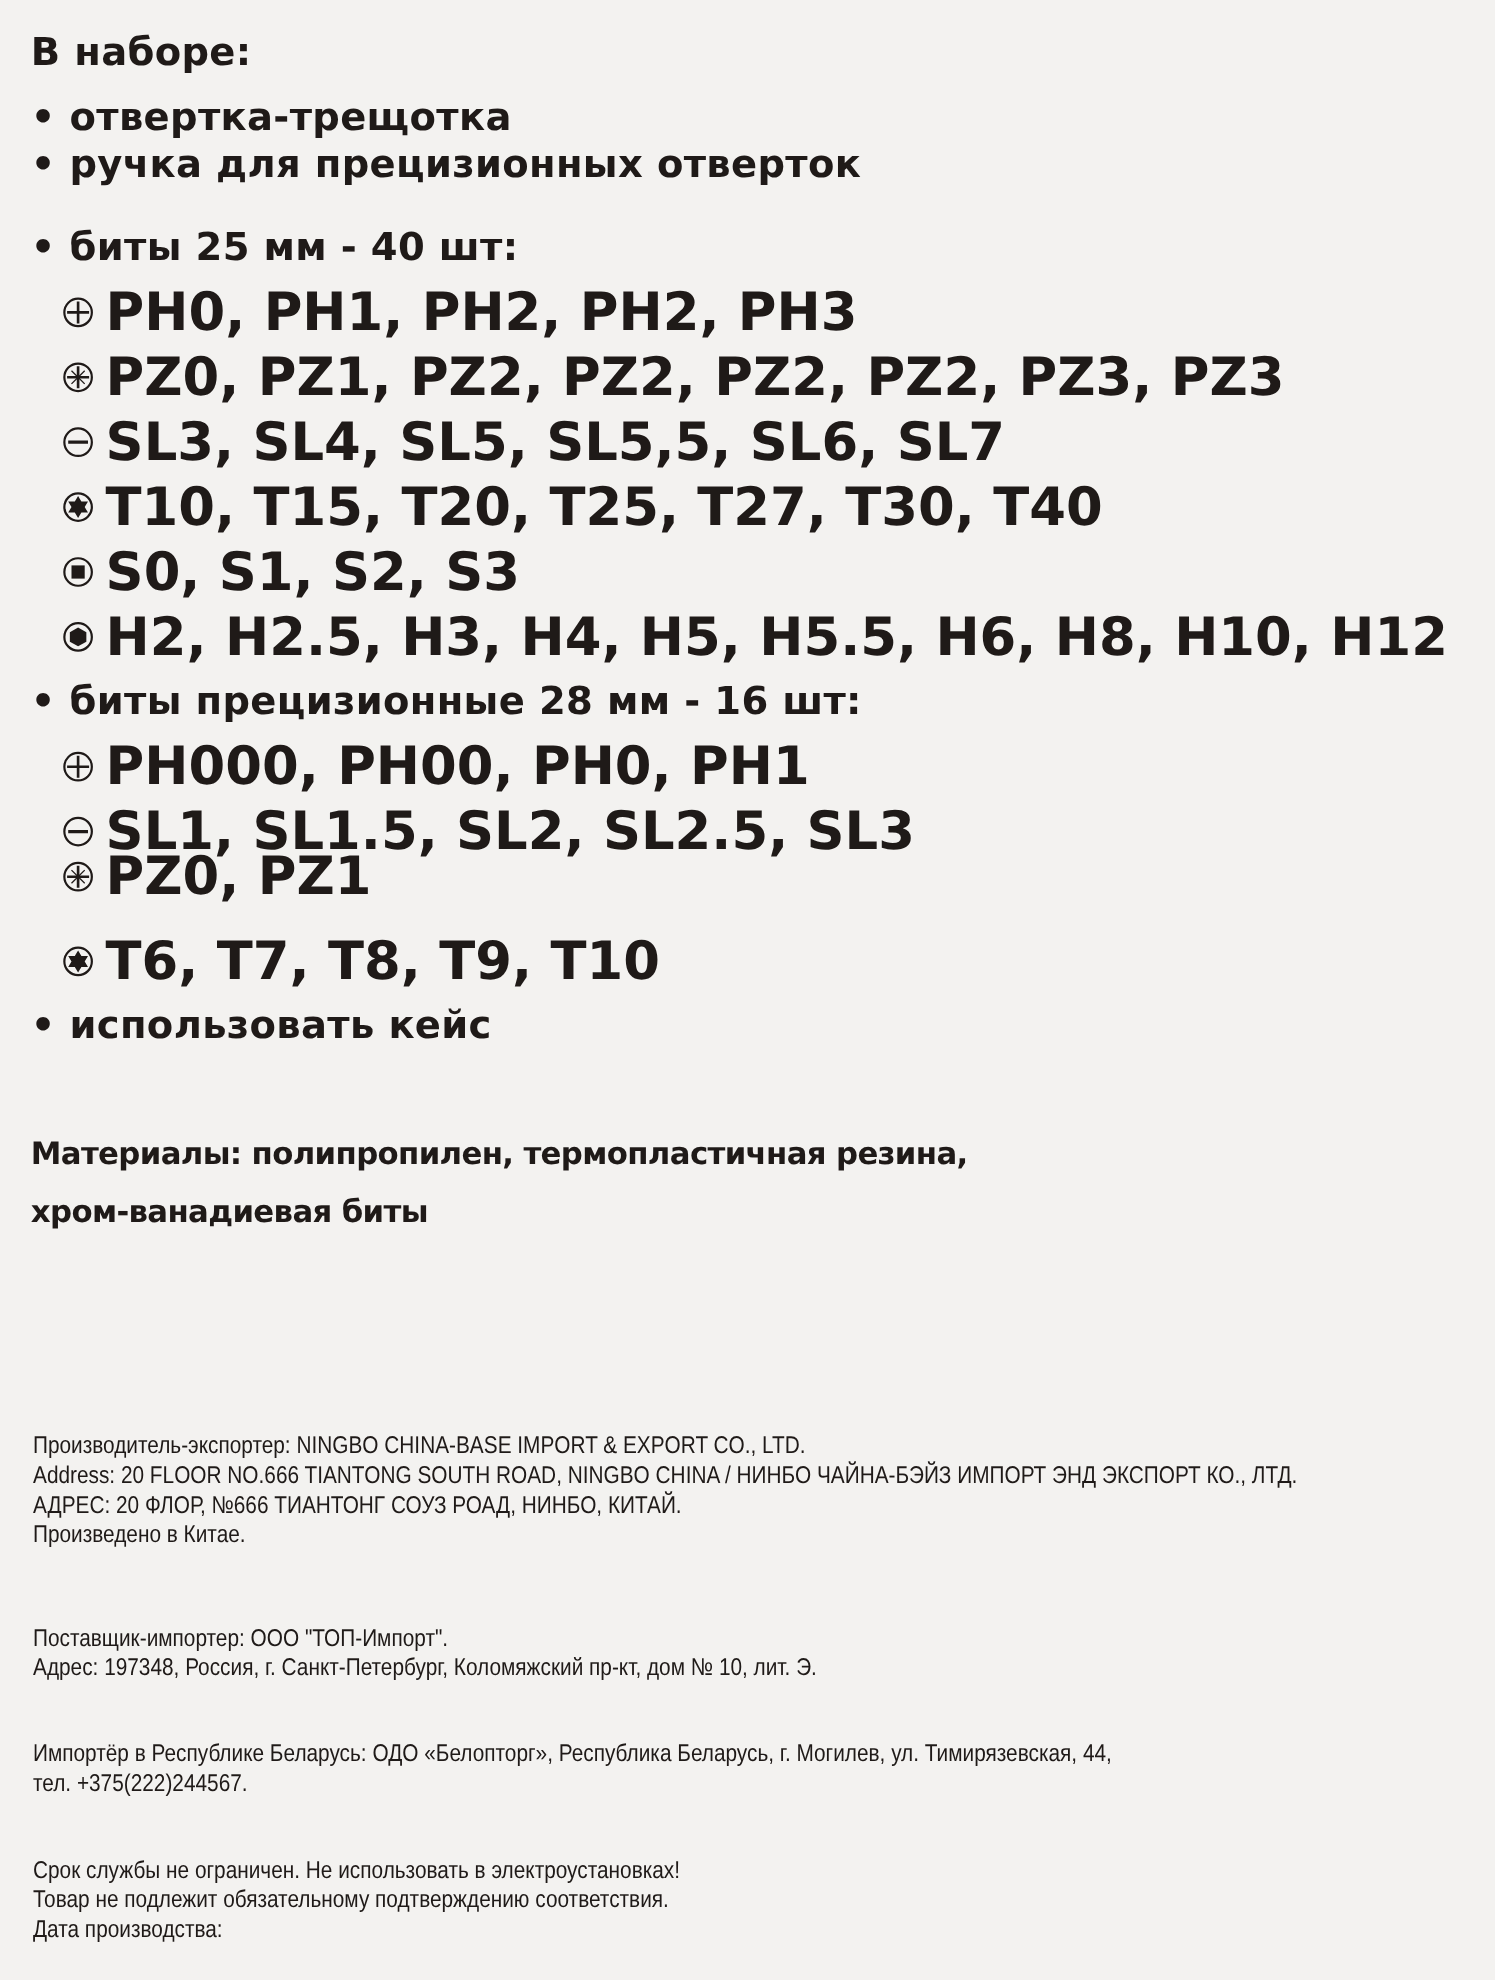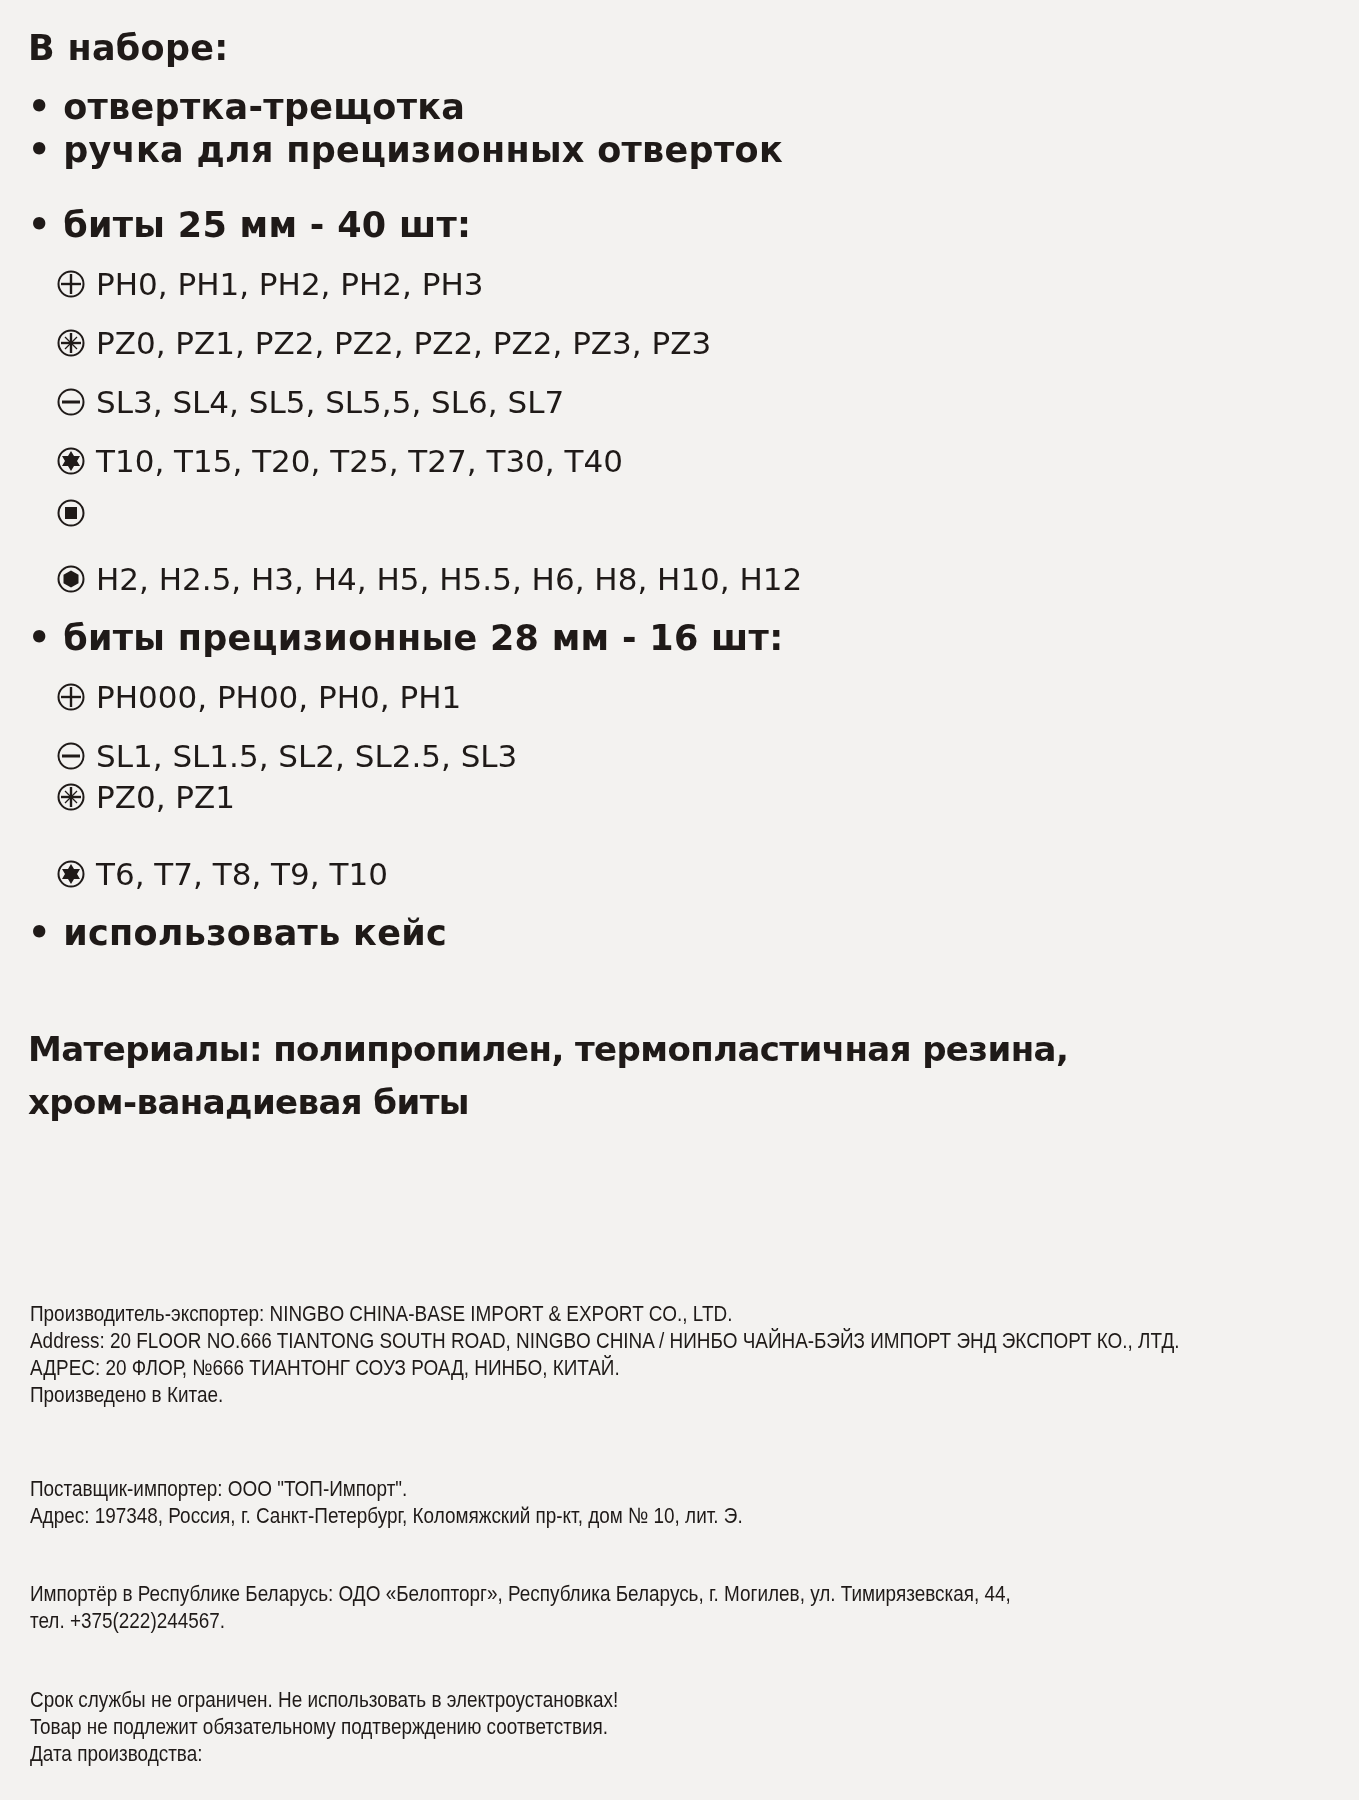--- a/index.html
+++ b/index.html
@@ -11,27 +11,27 @@
     position:relative;
   }
   .big {
     position:absolute; left:28px;
     font-size:35px; font-weight:bold; line-height:44px;
     white-space:nowrap; letter-spacing:0.3px;text-align:right;
   }
   .bullet::before { content:"• "; }
   .sub {
     position:absolute; left:56px;
-    font-size:31px; font-weight:normal; line-height:44px;
+    font-size:48px; font-weight:bold; line-height:44px;
     white-space:nowrap; display:flex; align-items:center;
   }
   .sub svg { width:30px; height:30px; margin-right:10px; flex:none; }
   .mat {
     position:absolute; left:28px;
-    font-size:34px; font-weight:bold; line-height:44px; white-space:nowrap;
+    font-size:28px; font-weight:bold; line-height:44px; white-space:nowrap;
     letter-spacing:-0.6px;
   }
   .small {
     position:absolute; left:30px;
     font-family:"Liberation Sans Narrow","Liberation Sans", sans-serif;
     font-size:22px; line-height:27px; white-space:nowrap;
     transform-origin:left top; transform:scaleX(0.86);
   }
 </style>
 </head>
@@ -96,20 +96,21 @@
 <div class="sub" style="top:439px">
     <svg viewBox="0 0 30 30">
       <use href="#ic-tx"></use>
     </svg>
     <span>T10, T15, T20, T25, T27, T30, T40</span>
   </div>
 <div class="sub" style="top:498px">
     <svg viewBox="0 0 30 30">
       <use href="#ic-sq"></use>
     </svg>
+    <span>S0, S1, S2, S3</span>
   </div>
 <div class="sub" style="top:557px">
     <svg viewBox="0 0 30 30">
       <use href="#ic-hx"></use>
     </svg>
     <span>H2, H2.5, H3, H4, H5, H5.5, H6, H8, H10, H12</span>
   </div>
 
 <div class="big bullet" style="top:616px"><span>биты прецизионные 28 мм - 16 шт:</span></div>
 

